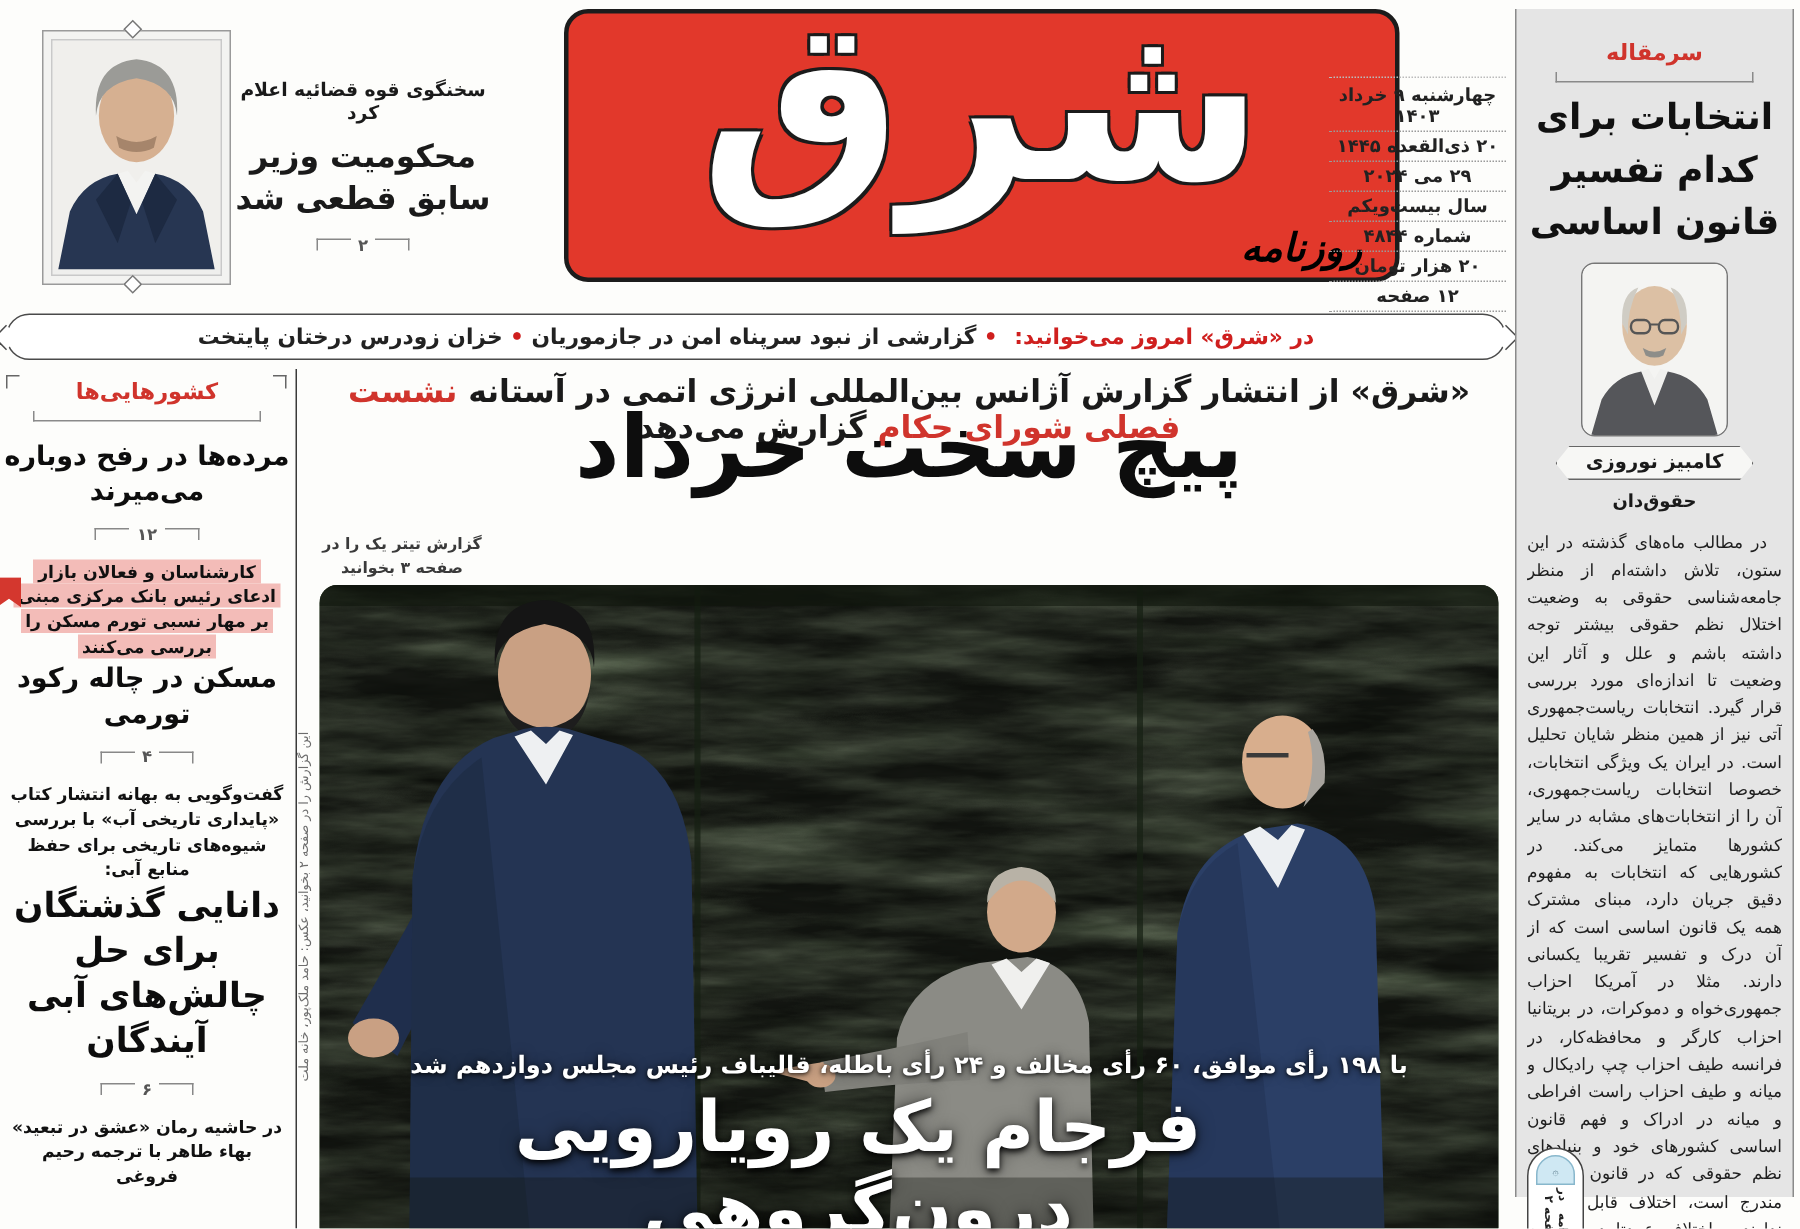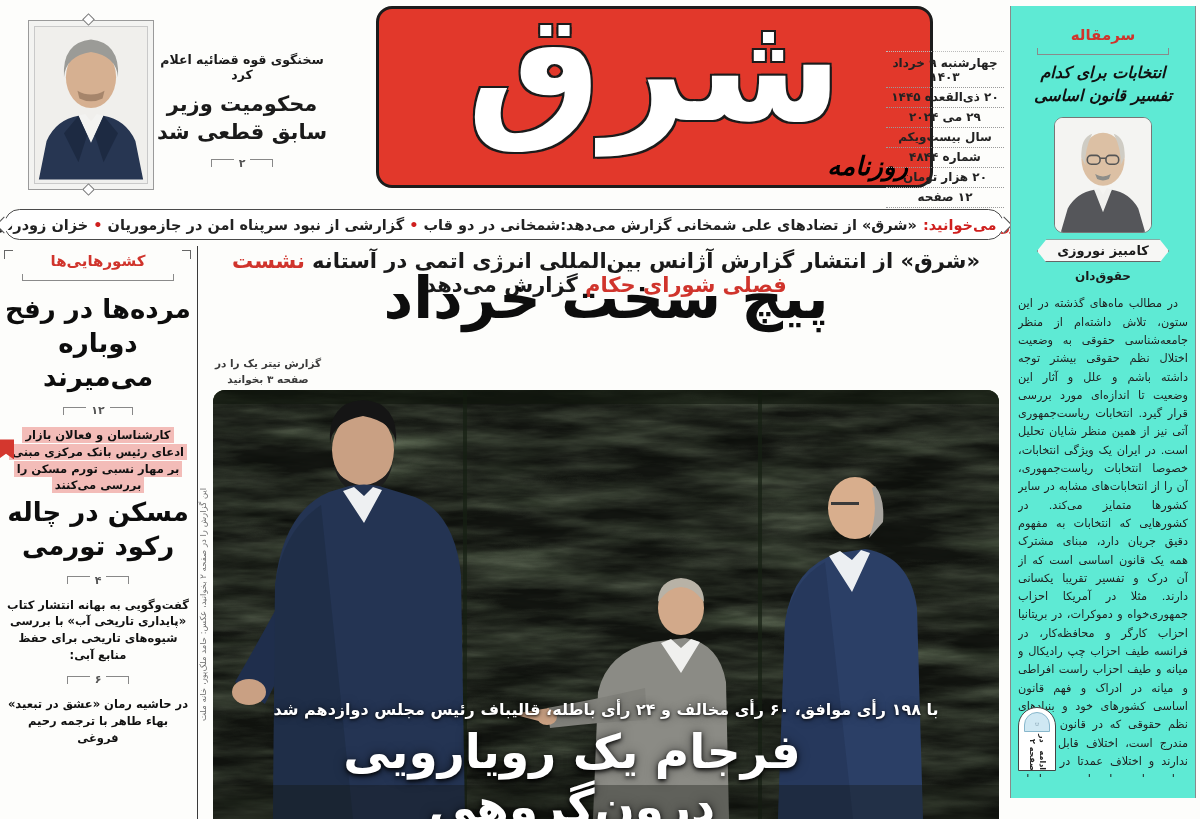--- a/index.html
+++ b/index.html
@@ -74,27 +74,27 @@
   .sect-orn { width:78%; margin:4px auto 2px; height:7px; border-bottom:1px solid #8a8a8a; position:relative; }
   .sect-orn::before, .sect-orn::after { content:""; position:absolute; bottom:-1px; width:1px; height:7px; background:#8a8a8a; }
   .sect-orn::before { right:0; } .sect-orn::after { left:0; }
 
   .sb-item { margin-top:10px; }
   .sb-kicker { font-size:11.5px; font-weight:bold; line-height:1.45; color:#111; padding:0 6px; }
   .sb-kicker.hl { position:relative; }
   .sb-kicker.hl .hl-bg { background:#f3bcb8; box-decoration-break:clone; -webkit-box-decoration-break:clone; padding:1px 3px; }
   .ribbon { position:absolute; left:-2px; top:12px; width:16px; height:20px; background:#d4372e;
             clip-path:polygon(0 0, 100% 0, 100% 100%, 50% 72%, 0 100%); }
-  .sb-title { font-size:26px; font-weight:bold; line-height:1.3; color:#0d0d0d; padding:2px 2px 0; }
+  .sb-title { font-size:18px; font-weight:bold; line-height:1.3; color:#0d0d0d; padding:2px 2px 0; }
   .sb-title.sm { font-size:23px; }
 
   
   .edit-col { left:1010px; top:6px; width:186px; height:792px; border-left:1px solid #8a8a8a; border-right:1px solid #8a8a8a;
-              padding:14px 7px 0; text-align:center; background:#5eead4; }
-  .edit-title { font-size:16px; font-weight:bold; line-height:1.45; margin-top:6px; color:#111;font-style:italic; }
+              padding:14px 7px 0; text-align:center; background:#e5e5e5; }
+  .edit-title { font-size:24px; font-weight:bold; line-height:1.45; margin-top:6px; color:#111; }
   .author-photo { width:98px; height:116px; margin:10px auto 6px; border:1px solid #777; border-radius:9px; overflow:hidden; background:#fff; }
   .author-photo svg { display:block; width:100%; height:100%; }
   .author-badge { width:132px; margin:0 auto; border:1px solid #666; background:#f7f7f5; font-size:13px; font-weight:bold; padding:3px 0;
                   clip-path:polygon(0 50%, 7% 0, 93% 0, 100% 50%, 93% 100%, 7% 100%); }
   .author-role { font-size:12px; font-weight:bold; margin-top:7px; }
   .edit-body { margin-top:12px; text-align:justify; font-size:11.3px; line-height:1.62; color:#1f1f1f; height:482px; overflow:hidden; position:relative; }
   .edit-body .txt { text-indent:10px; }
   .cont-box { position:absolute; left:0; bottom:6px; width:38px; height:64px; background:#fff; border:1px solid #444;
               border-radius:19px 19px 0 0; padding-top:2px; }
   .cont-dome { width:26px; height:20px; margin:2px auto 2px; background:#cfe8f3; border:1px solid #88b7cc; border-radius:13px 13px 0 0;
@@ -140,21 +140,20 @@
   <div class="row">۲۰ ذی‌القعده ۱۴۴۵</div>
   <div class="row">۲۹ می ۲۰۲۴</div>
   <div class="row">سال بیست‌ویکم</div>
   <div class="row">شماره ۴۸۴۴</div>
   <div class="row">۲۰ هزار تومان</div>
   <div class="row">۱۲ صفحه</div>
 </div>
 
 <div class="abs strip">
   <span class="lbl">در «شرق» امروز می‌خوانید:</span>
-  <span class="itm">«شرق» از تضادهای علی شمخانی گزارش می‌دهد:شمخانی در دو قاب</span>
   <span class="bullet">•</span>
   <span class="itm">گزارشی از نبود سرپناه امن در جازموریان</span>
   <span class="bullet">•</span>
   <span class="itm">خزان زودرس درختان پایتخت</span>
 </div>
 
 <div class="abs lead-kicker">
   <span>«شرق» از انتشار گزارش آژانس بین‌المللی انرژی اتمی در آستانه </span><span class="red">نشست فصلی شورای حکام</span><span> گزارش می‌دهد</span>
 </div>
 <div class="abs lead-headline">پیچ سخت خرداد</div>
@@ -253,20 +252,21 @@
       <span class="hl-bg">کارشناسان و فعالان بازار ادعای رئیس بانک مرکزی مبنی بر مهار نسبی تورم مسکن را بررسی می‌کنند</span>
     </div>
     <div class="sb-title">مسکن در چاله رکود تورمی</div>
     <div class="pgmark">
         <span>۴</span>
       </div>
   </div>
 
   <div class="sb-item">
     <div class="sb-kicker">گفت‌وگویی به بهانه انتشار کتاب «پایداری تاریخی آب» با بررسی شیوه‌های تاریخی برای حفظ منابع آبی:</div>
+    <div class="sb-title sm">دانایی گذشتگان برای حل چالش‌های آبی آیندگان</div>
     <div class="pgmark">
         <span>۶</span>
       </div>
   </div>
 
   <div class="sb-item">
     <div class="sb-kicker">در حاشیه رمان «عشق در تبعید» بهاء طاهر با ترجمه رحیم فروغی</div>
 
   </div>
 

